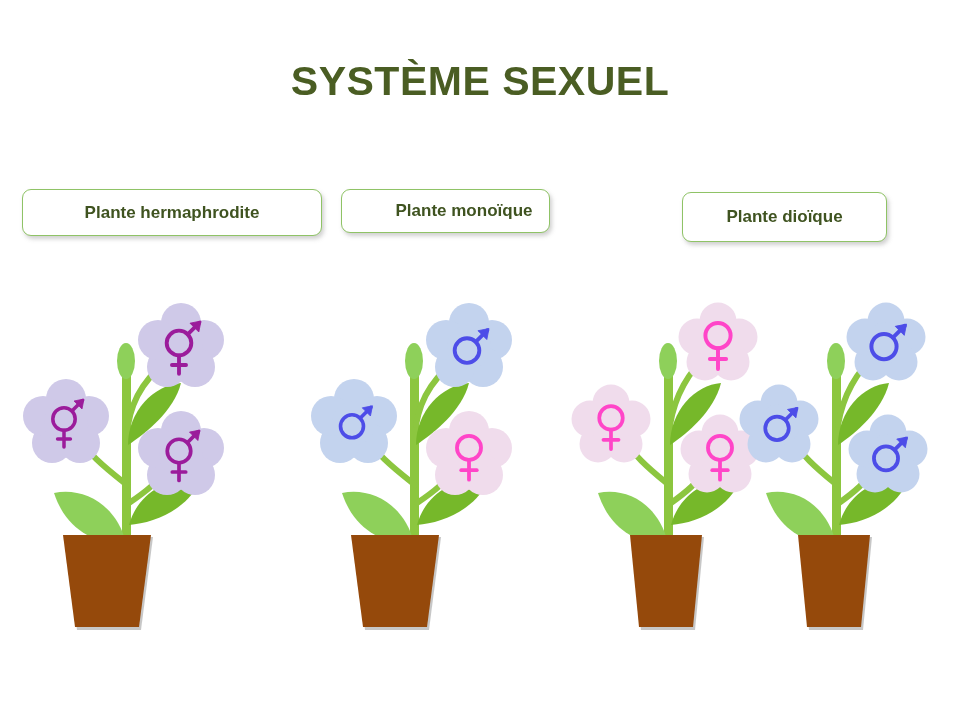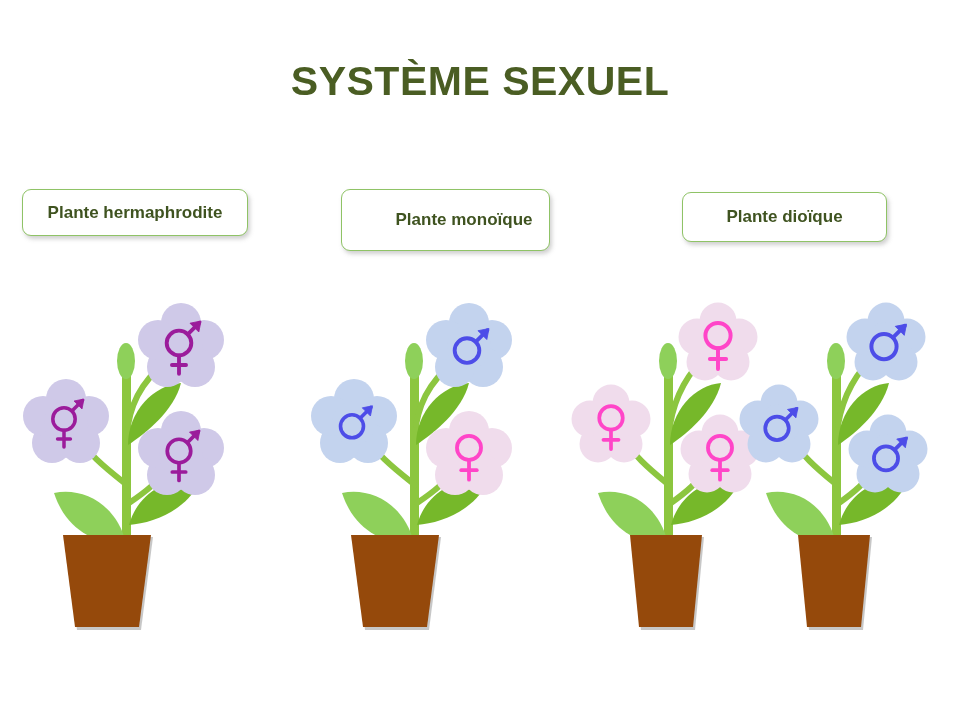--- a/index.html
+++ b/index.html
@@ -48,22 +48,22 @@
     box-shadow: 2px 3px 4px rgba(120,120,120,0.35);
     display: flex;
     align-items: center;
     justify-content: center;
     color: #3F5320;
     font-weight: bold;
     font-size: 17px;
     font-family: "Liberation Sans", sans-serif;
     white-space: nowrap;
   }
-  #label-hermaphrodite { left: 22px;  top: 189px; width: 226px; height: 47px; }
-  #label-monoecious    { left: 341px; top: 189px; width: 209px; height: 62px; padding-left: 37px; }
+  #label-hermaphrodite { left: 22px;  top: 189px; width: 300px; height: 47px; }
+  #label-monoecious    { left: 341px; top: 189px; width: 209px; height: 44px; padding-left: 37px; }
   #label-dioecious     { left: 682px; top: 192px; width: 205px; height: 50px; border-radius: 9px; }
 
   
   .plant {
     position: absolute;
     top: 255px;
     width: 300px;
     height: 370px;
   }
   #plant-hermaphrodite { left: -22px; }

